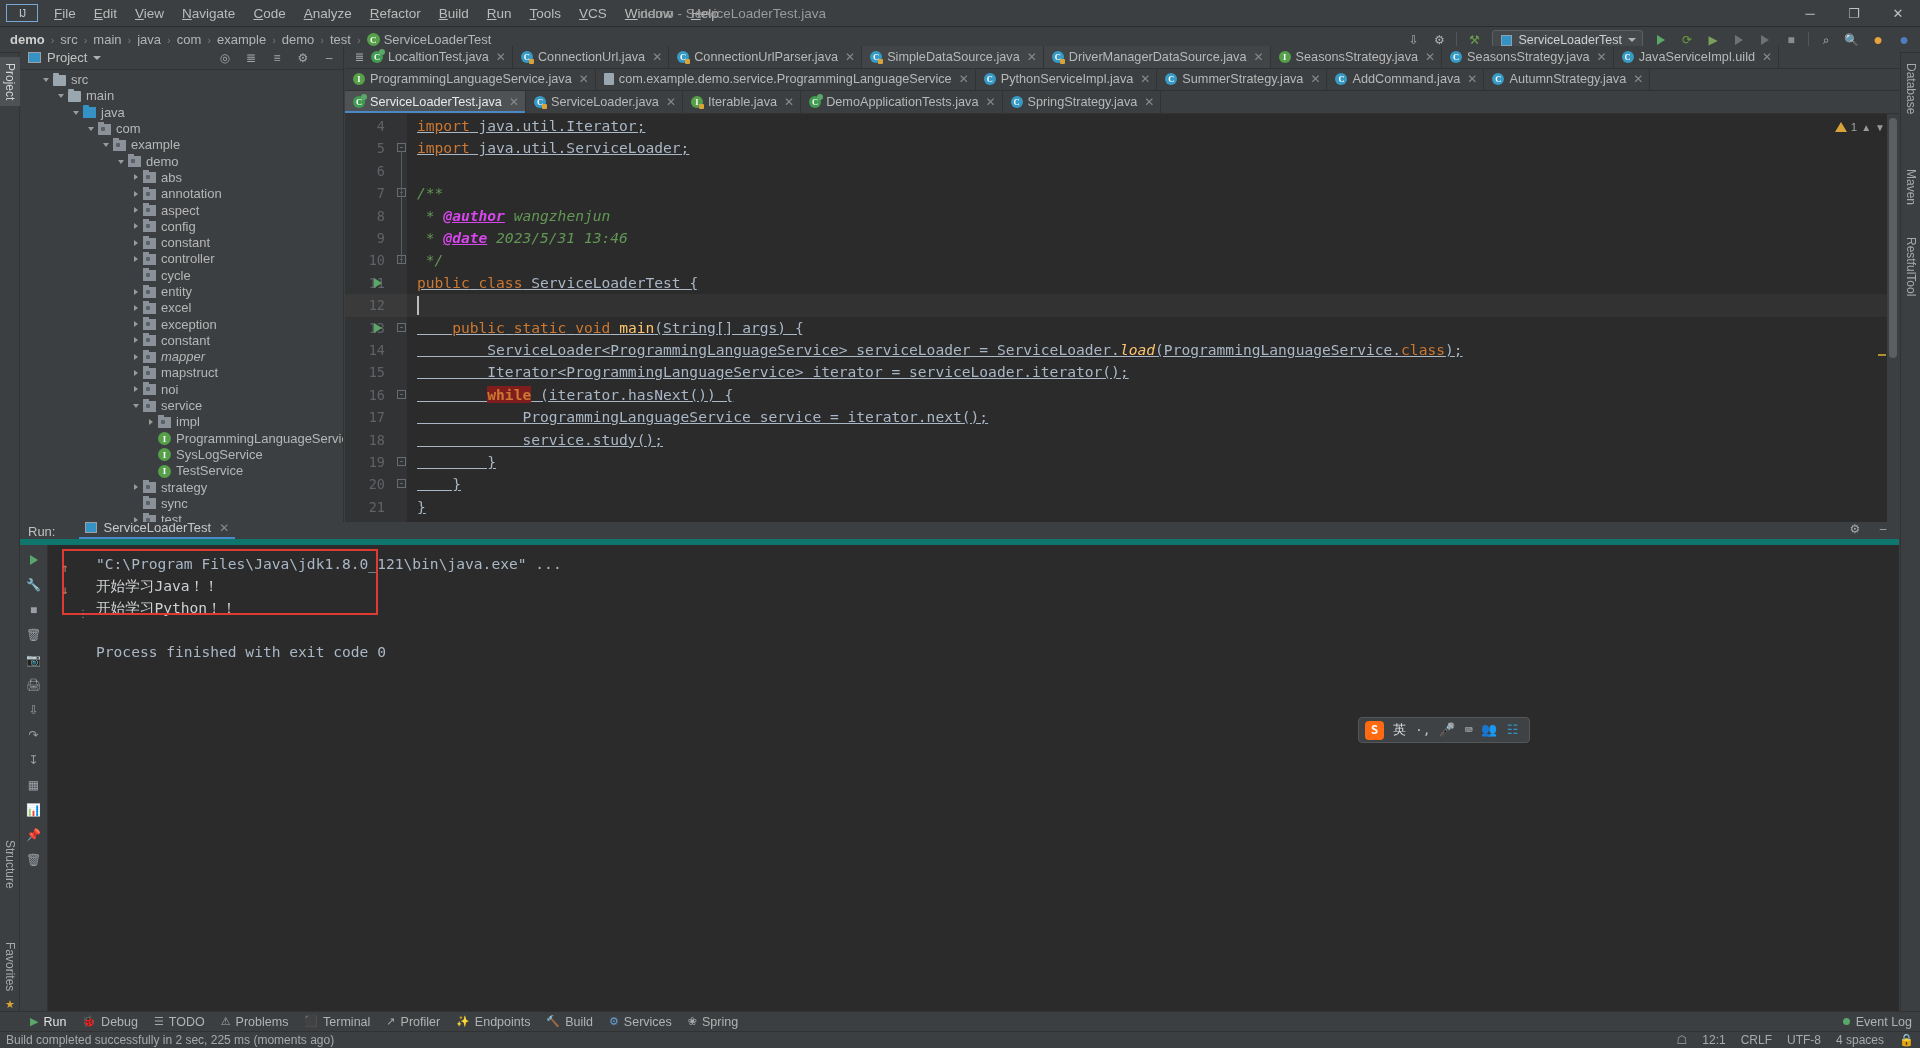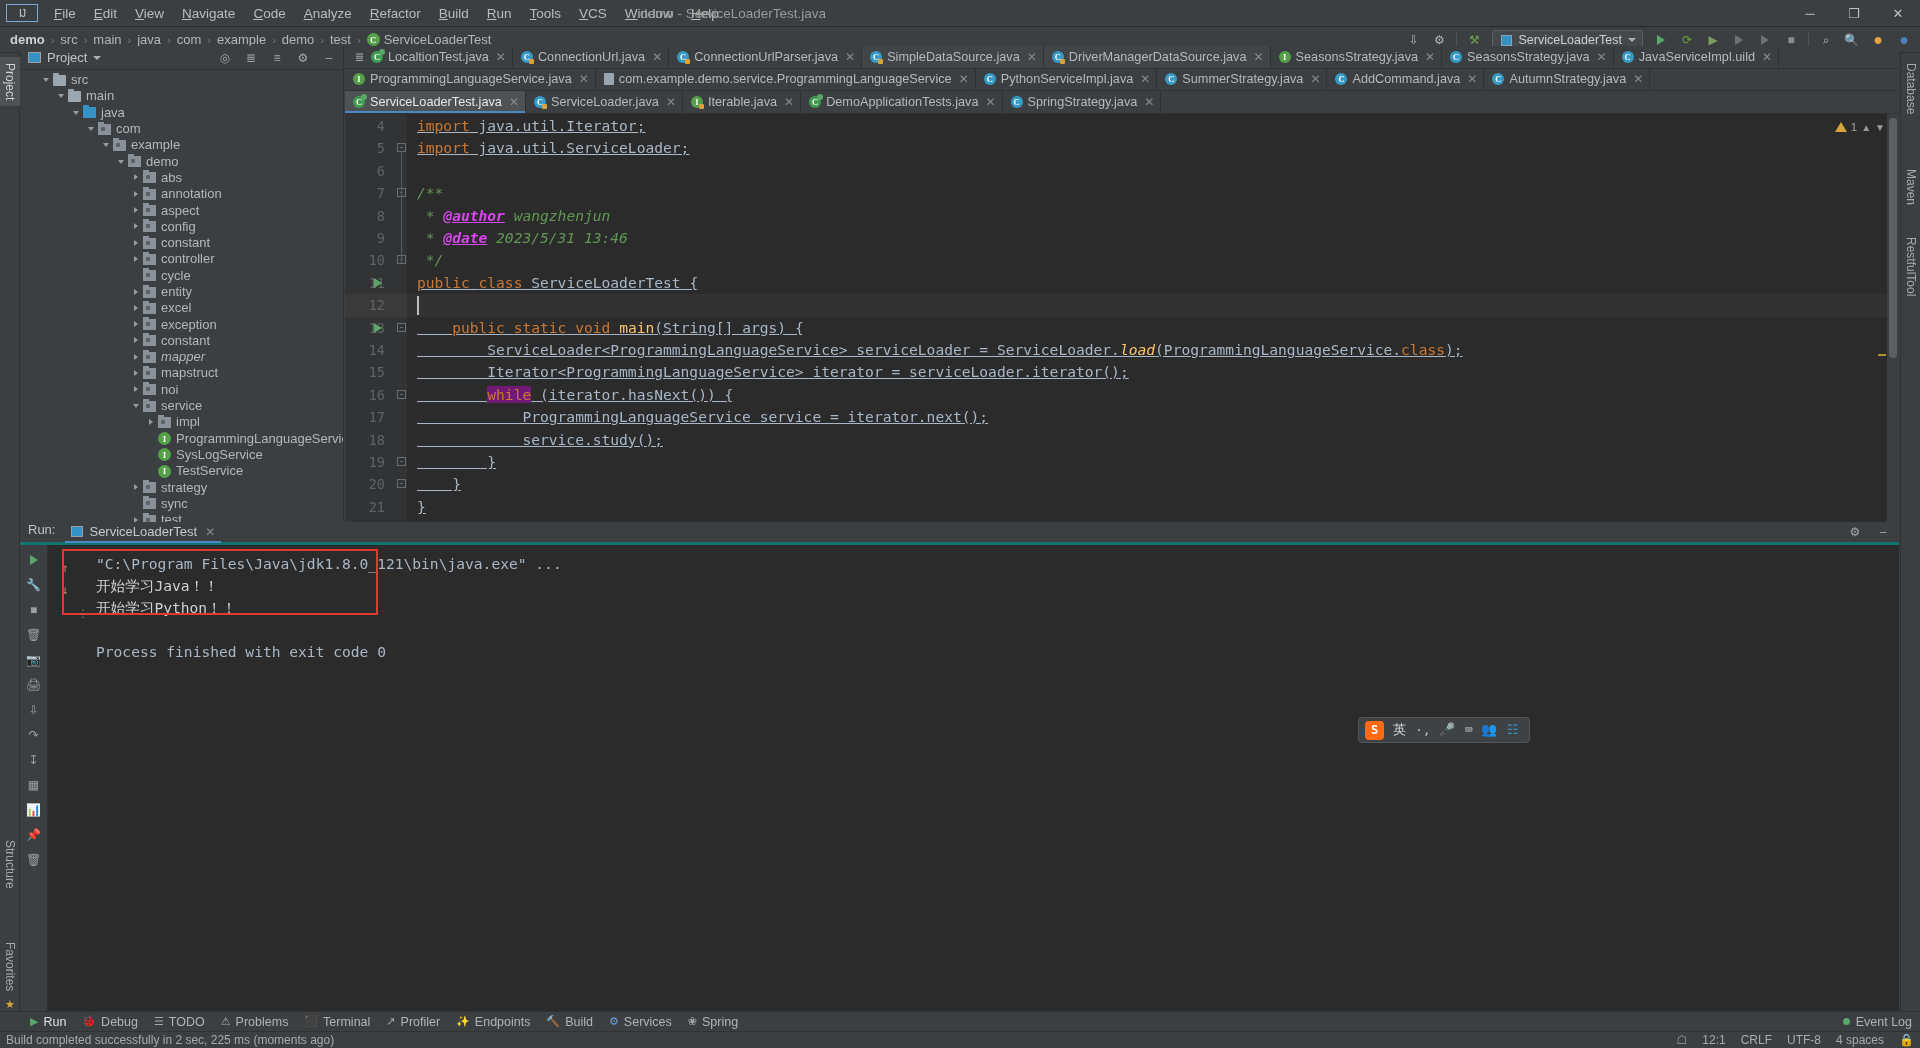--- a/index.html
+++ b/index.html
@@ -213,21 +213,21 @@
   }
   .cl { position: absolute; left: 0; height: 22.4px; white-space: pre; }
   .kw { color: #cc7832; }
   .txt { color: #a9b7c6; text-decoration: underline; }
   .cmt-tag { color: #d946ef; font-style: italic; font-weight: bold; text-decoration: underline; }
   .cmt-i { color: #629755; font-style: italic; }
   .mth { color: #ffc66d; }
   .mth-i { color: #ffc66d; font-style: italic; }
   .caretline { position: absolute; left: 0; right: 0; height: 22.4px; background: #323232; }
   .caret { position: absolute; width: 2px; height: 19px; background: #bbbbbb; top: 2px; }
-  .hl-while { background: #701a75; }
+  .hl-while { background: #7f1d1d; font-weight: bold; }
   #gutter-caret { position: absolute; left: 0; width: 62px; height: 22.4px; background: #3a3a3a; }
 
   
   #marker-col {
     position: absolute; right: 0; top: 0; bottom: 0; width: 12px; background: #3c3f41;
   }
   #vscroll {
     position: absolute; right: 2px; top: 4px; width: 8px; height: 240px;
     background: #5c5f61; border-radius: 4px;
   }
@@ -241,22 +241,22 @@
   }
   .arrow-btn { color: #9a9a9a; font-size: 10px; }
   .mark-warn { position: absolute; right: 13px; width: 8px; height: 2px; background: #b0902f; }
 
   
   #run-panel {
     position: absolute; left: 20px; top: 522px; right: 21px; bottom: 33px;
     background: #3c3f41; display: flex; flex-direction: column;
   }
   #run-header {
-    height: 23px; display: flex; align-items: flex-start; gap: 10px; padding: 0 6px 0 8px;
-    border-bottom: 3px solid #0f766e; position: relative;
+    height: 23px; display: flex; align-items: flex-end; gap: 24px; padding: 0 6px 0 8px;
+    border-bottom: 6px solid #0f766e; position: relative;
   }
   #run-label { font-size: 13px; color: #c0c0c0; }
   .run-tab {
     display: flex; align-items: center; gap: 6px; font-size: 13px; color: #c8c8c8;
     padding: 2px 6px; border-bottom: 2px solid #4a88c7;
   }
   .run-tab-icon { width: 12px; height: 11px; border: 1.5px solid #9aa0a6; background: #3592c4; }
   .run-hdr-right { position: absolute; right: 6px; display: flex; gap: 8px; align-items: center; }
 
   #run-body { flex: 1; display: flex; overflow: hidden; }

